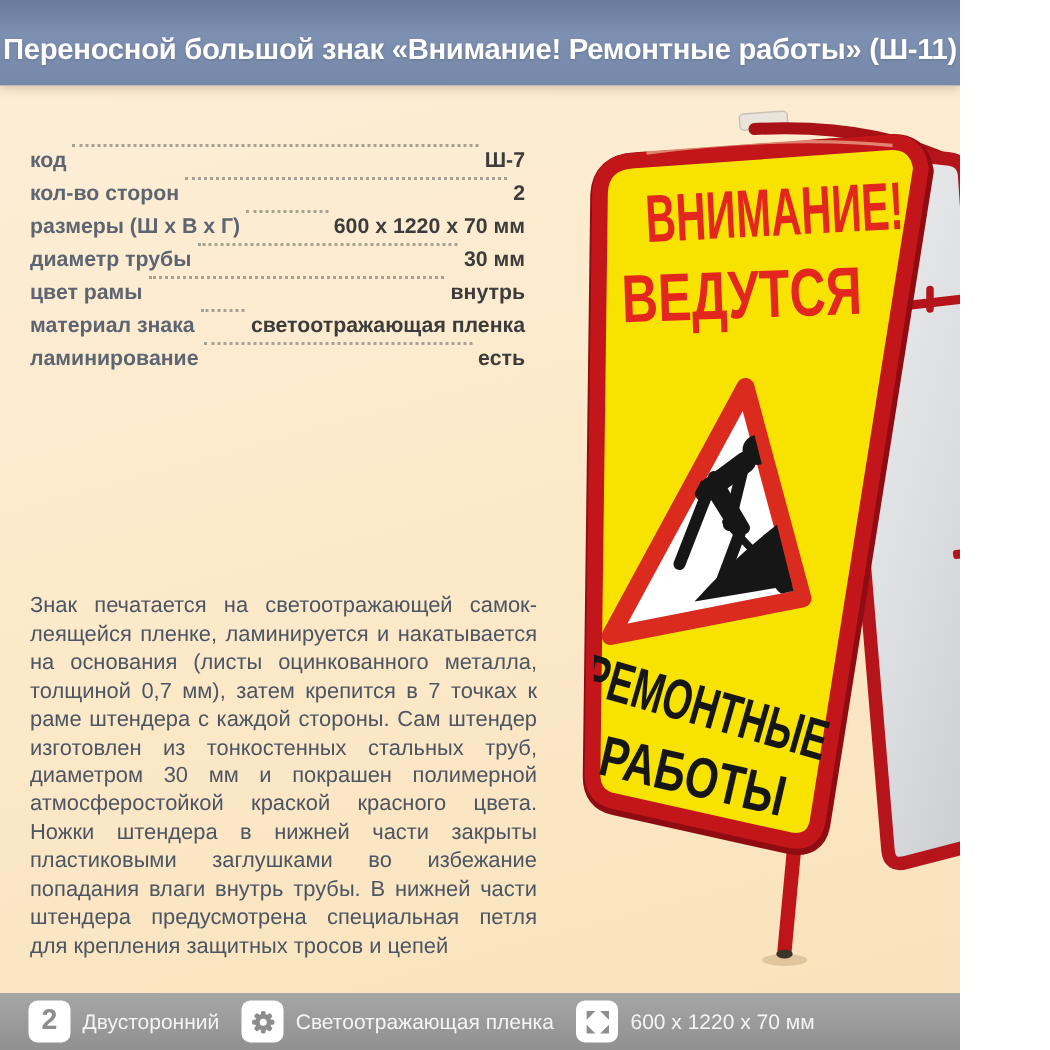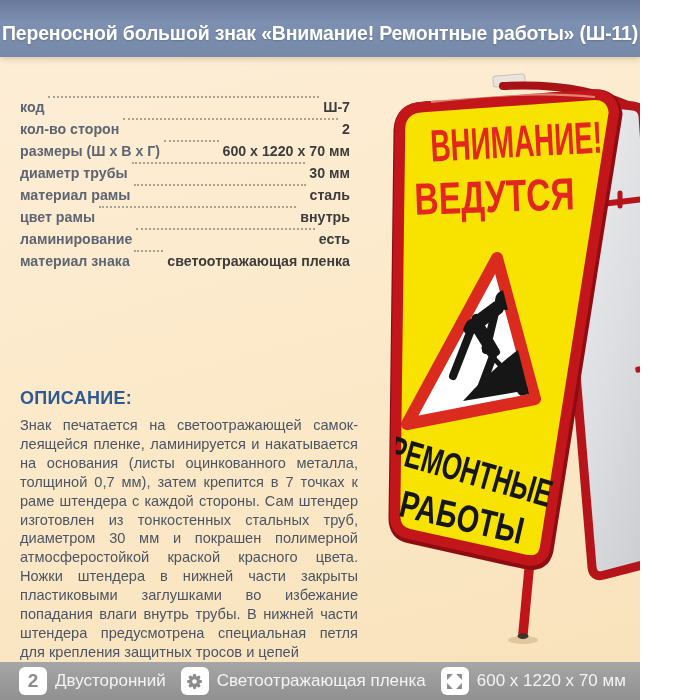--- a/index.html
+++ b/index.html
@@ -32,21 +32,21 @@
   .stand{position:absolute;left:383px;top:66px;width:317px;height:612px;}
 
   
   .footer{position:absolute;left:0;right:0;bottom:0;height:38px;
           background:linear-gradient(180deg,#a6a6a6 0%,#909090 100%);
           display:flex;align-items:center;padding-left:19px;}
   .f-item{display:flex;align-items:center;margin-right:15px;}
   .f-icon{width:28px;height:28px;background:#ffffff;border-radius:6px;flex:0 0 auto;
           display:flex;align-items:center;justify-content:center;
           color:#8d8d8d;font-weight:bold;font-size:19px;}
-  .f-label{color:#f4f4f4;font-size:17px;margin-left:8px;white-space:nowrap;}
+  .f-label{color:#f4f4f4;font-size:14px;margin-left:8px;white-space:nowrap;}
 </style>
 </head>
 <body>
 
 <div class="page">
 
   <div class="header">
     <div class="header-title">Переносной большой знак «Внимание! Ремонтные работы» (Ш-11)</div>
   </div>
 
@@ -66,44 +66,38 @@
         <span class="lbl">размеры (Ш х В х Г)</span>
         <span class="dots"></span>
         <span class="val">600 х 1220 х 70 мм</span>
       </div>
       <div class="row">
         <span class="lbl">диаметр трубы</span>
         <span class="dots"></span>
         <span class="val">30 мм</span>
       </div>
       <div class="row">
-        <span class="lbl">материал рамы</span>
-        <span class="dots"></span>
-        <span class="val">сталь</span>
-      </div>
-      <div class="row">
         <span class="lbl">цвет рамы</span>
         <span class="dots"></span>
         <span class="val">внутрь</span>
       </div>
       <div class="row">
+        <span class="lbl">материал знака</span>
+        <span class="dots"></span>
+        <span class="val">светоотражающая пленка</span>
+      </div>
+      <div class="row">
         <span class="lbl">ламинирование</span>
         <span class="dots"></span>
         <span class="val">есть</span>
       </div>
-      <div class="row">
-        <span class="lbl">материал знака</span>
-        <span class="dots"></span>
-        <span class="val">светоотражающая пленка</span>
-      </div>
     </div>
   </div>
 
   <div class="desc-block">
-    <h2 class="section-heading">ОПИСАНИЕ:</h2>
     <div class="desc-text">Знак печатается на светоотражающей самок-леящейся пленке, ламинируется и накатывается на основания (листы оцинкованного металла, толщиной 0,7 мм), затем крепится в 7 точках к раме штендера с каждой стороны. Сам штендер изготовлен из тонкостенных стальных труб, диаметром 30 мм и покрашен полимерной атмосферостойкой краской красного цвета. Ножки штендера в нижней части закрыты пластиковыми заглушками во избежание попадания влаги внутрь трубы. В нижней части штендера предусмотрена специальная петля для крепления защитных тросов и цепей</div>
   </div>
 
   <svg class="stand" viewBox="0 0 317 612">
     <defs>
       <linearGradient id="silver" x1="0" y1="0" x2="1" y2="1">
         <stop offset="0" stop-color="#f1f1f3"></stop>
         <stop offset="0.55" stop-color="#dcdde0"></stop>
         <stop offset="1" stop-color="#c6c7cb"></stop>
       </linearGradient>

